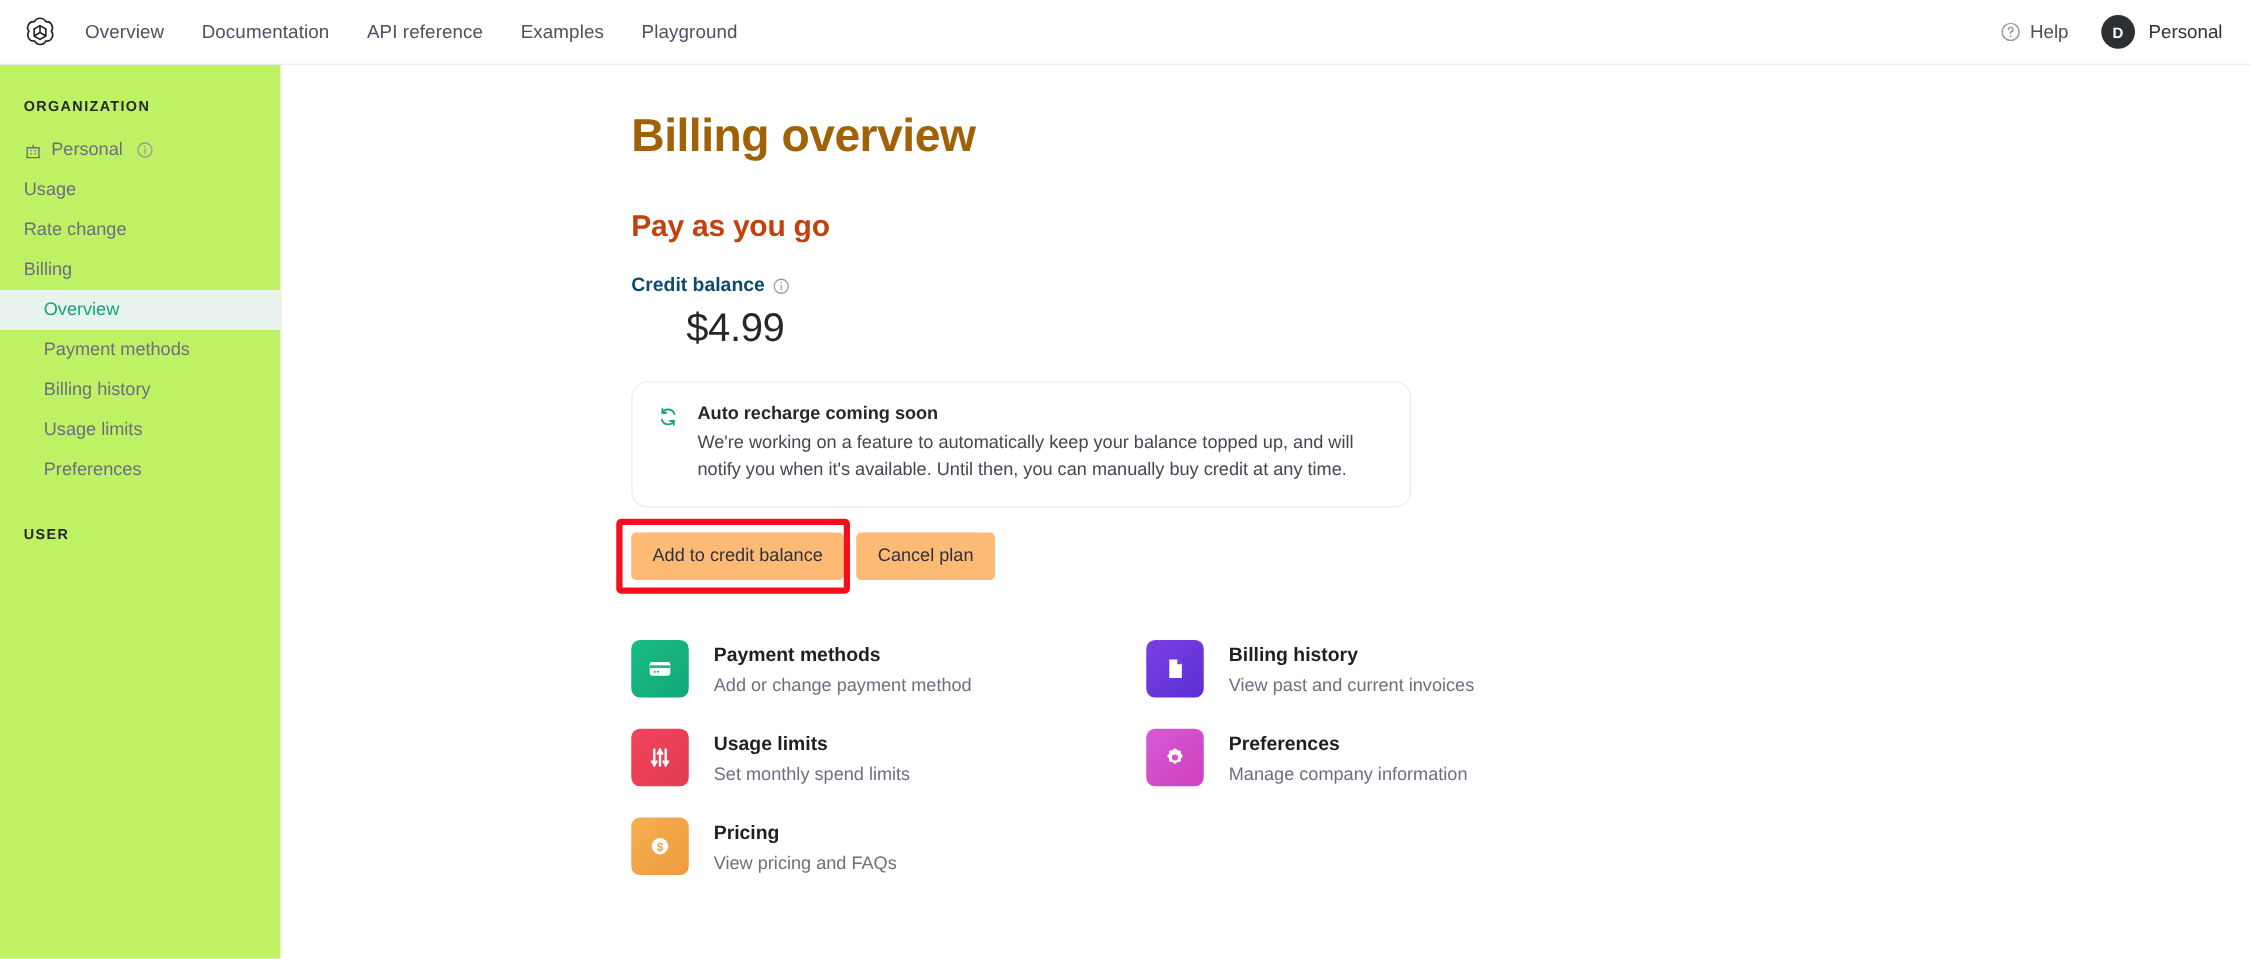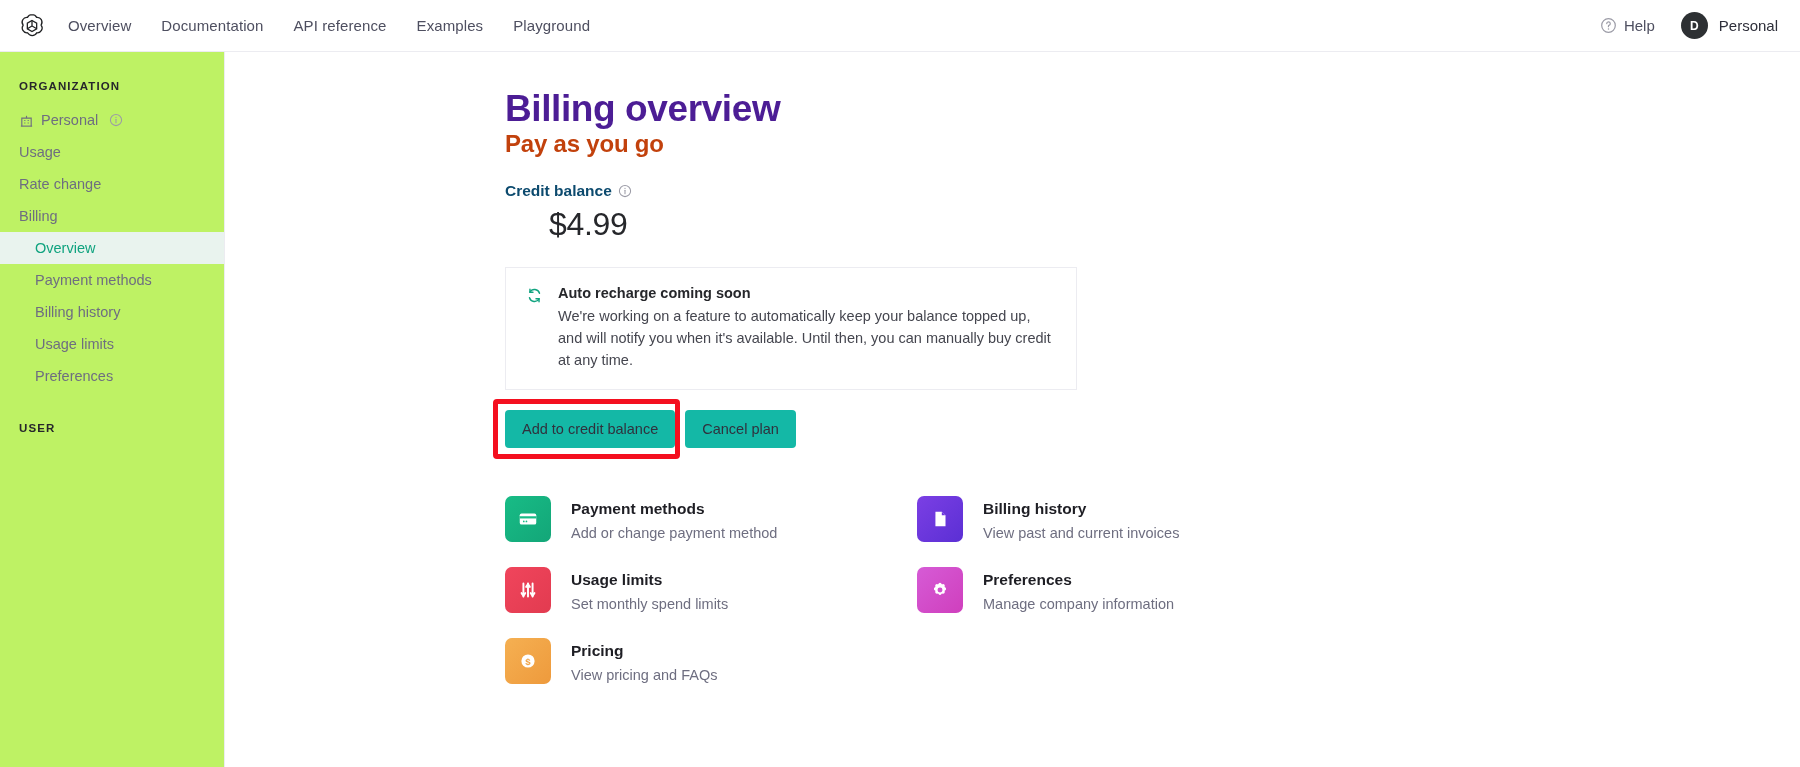--- a/index.html
+++ b/index.html
@@ -90,21 +90,22 @@
   }
 
   
   .main { flex: 1; overflow: hidden; padding-left: 280px; padding-top: 36px; }
   .content { width: 690px; }
 
   h1.page-title {
     font-size: 37px;
     font-weight: 700;
     letter-spacing: -.4px;
-    color: #4c1d95;
+    color: #a16207;
+    margin-bottom: 38px;
   }
   h2.section-title {
     font-size: 24px;
     font-weight: 700;
     color: #c2410c;
     letter-spacing: -.2px;
     margin-bottom: 24px;
   }
   .balance-label {
     display: flex; align-items: center; gap: 6px;
@@ -117,35 +118,35 @@
     font-weight: 400;
     color: #26272b;
     letter-spacing: -.3px;
     margin-bottom: 24px;
     margin-left: 44px;
   }
 
   
   .notice {
     border: 1px solid #ececf1;
-    border-radius: 0;
+    border-radius: 13px;
     padding: 17px 20px 18px 20px;
     display: flex;
     gap: 15px;
-    width: 572px;
+    width: 624px;
     margin-bottom: 20px;
   }
   .notice-icon { width: 17px; height: 17px; flex: 0 0 17px; margin-top: 2px; }
   .notice-title { font-size: 14.5px; font-weight: 700; color: #26272b; margin-bottom: 4px; }
   .notice-body { font-size: 14.5px; color: #45464f; line-height: 22px; max-width: 600px; }
 
   
   .btn-row { display: flex; gap: 10px; margin-bottom: 48px; position: relative; }
   .btn {
-    background: #14b8a6;
+    background: #fdba74;
     border: none;
     border-radius: 4px;
     font-family: "Liberation Sans", sans-serif;
     font-size: 14.5px;
     color: #30313d;
     padding: 10px 17px;
     cursor: pointer;
     line-height: 18px;
   }
   .highlight-box {

